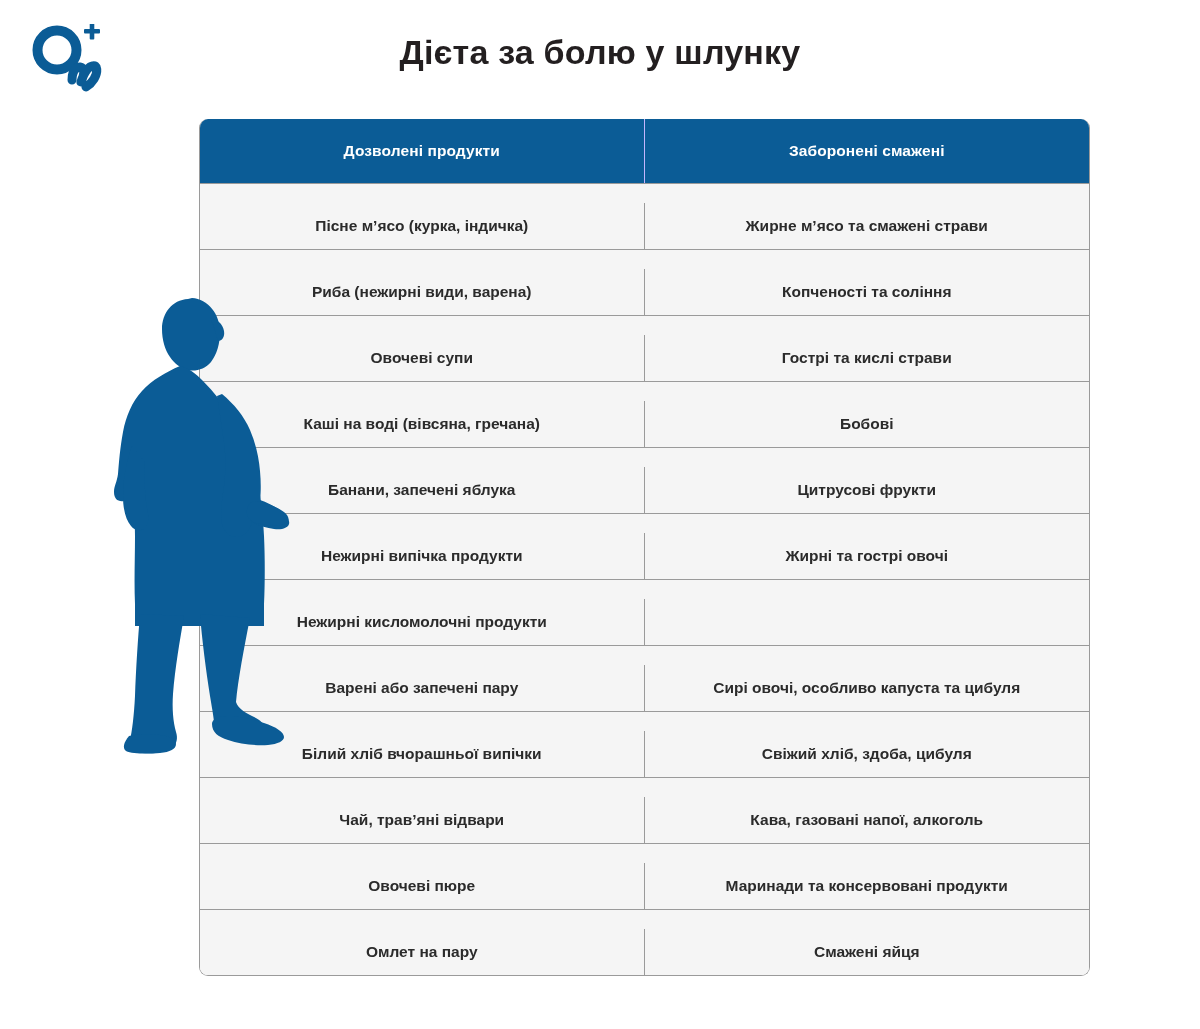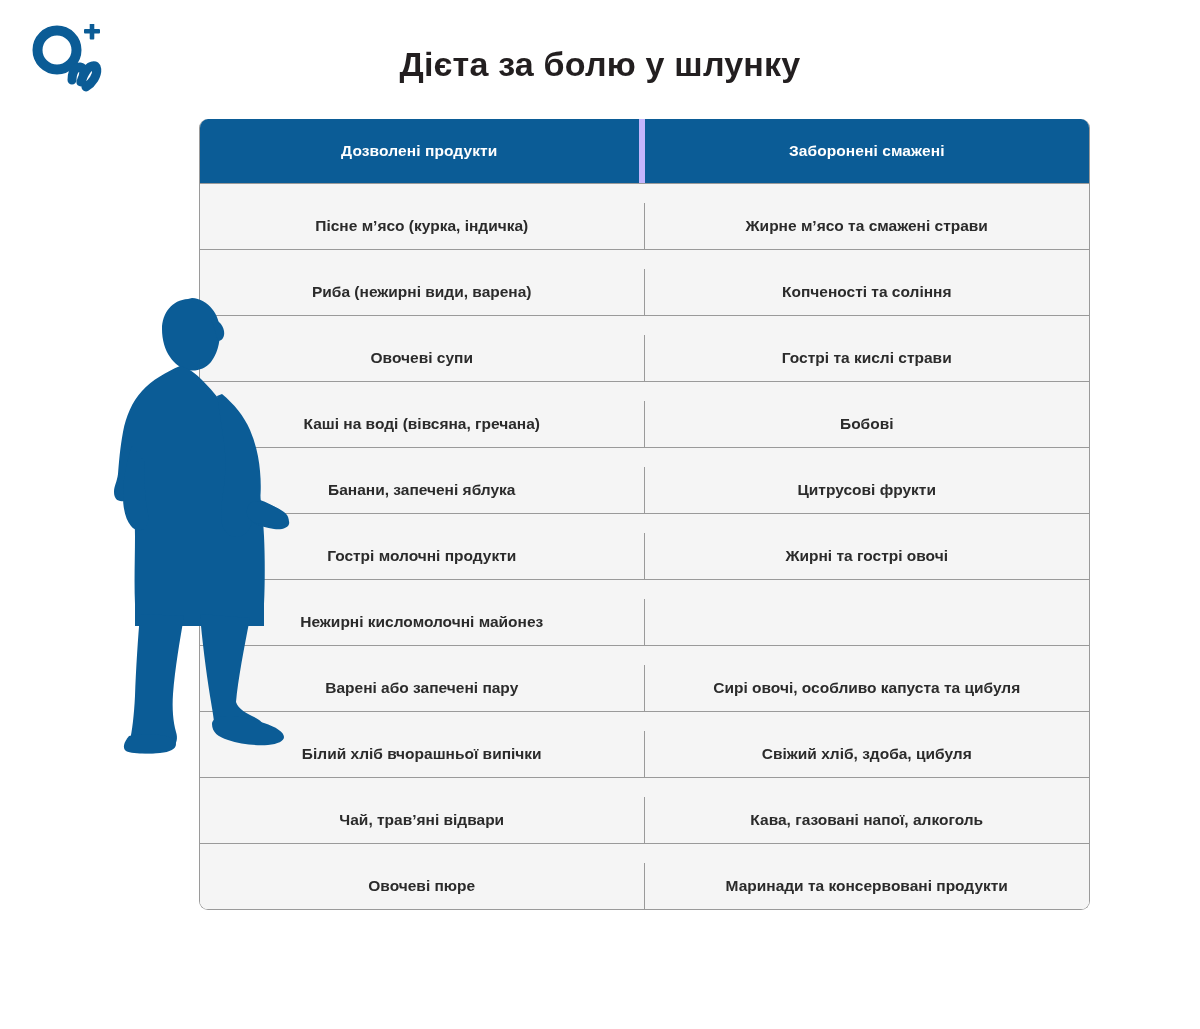--- a/index.html
+++ b/index.html
@@ -32,21 +32,20 @@
     position: absolute;
     left: 0;
     top: 33px;
     width: 1200px;
     text-align: center;
     font-size: 34px;
     font-weight: 700;
     letter-spacing: 0.2px;
     color: #231f20;
     font-family: "Liberation Sans", "DejaVu Sans", sans-serif;
-    margin-top: 12px;
   }
 
   
   #doctor-silhouette {
     position: absolute;
     left: 104px;
     top: 296px;
     width: 186px;
     height: 458px;
     z-index: 5;
@@ -78,21 +77,21 @@
     align-items: center;
     justify-content: center;
     color: #ffffff;
     font-size: 15.5px;
     font-weight: 700;
     letter-spacing: 0.1px;
     text-align: center;
     padding: 0 14px;
   }
   .tbl-header-cell.left-col {
-    border-right: 6px solid #c4b5fd;
+    border-right: 1px solid #c4b5fd;
   }
 
   .tbl-body {
     display: block;
     background: #f5f5f5;
   }
   .tbl-row {
     display: flex;
     height: 66px;
     border-top: 1px solid #9a9a9a;
@@ -163,26 +162,26 @@
       <div class="tbl-cell left-col">Каші на воді (вівсяна, гречана)</div>
       <div class="tbl-cell right-col">Бобові</div>
     </div>
 
     <div class="tbl-row">
       <div class="tbl-cell left-col">Банани, запечені яблука</div>
       <div class="tbl-cell right-col">Цитрусові фрукти</div>
     </div>
 
     <div class="tbl-row">
-      <div class="tbl-cell left-col">Гострі молочні продукти</div>
+      <div class="tbl-cell left-col">Нежирні випічка продукти</div>
       <div class="tbl-cell right-col">Жирні та гострі овочі</div>
     </div>
 
     <div class="tbl-row">
-      <div class="tbl-cell left-col">Нежирні кисломолочні майонез</div>
+      <div class="tbl-cell left-col">Нежирні кисломолочні продукти</div>
     </div>
 
     <div class="tbl-row">
       <div class="tbl-cell left-col">Варені або запечені пару</div>
       <div class="tbl-cell right-col">Сирі овочі, особливо капуста та цибуля</div>
     </div>
 
     <div class="tbl-row">
       <div class="tbl-cell left-col">Білий хліб вчорашньої випічки</div>
       <div class="tbl-cell right-col">Свіжий хліб, здоба, цибуля</div>
@@ -191,20 +190,24 @@
     <div class="tbl-row">
       <div class="tbl-cell left-col">Чай, трав’яні відвари</div>
       <div class="tbl-cell right-col">Кава, газовані напої, алкоголь</div>
     </div>
 
     <div class="tbl-row">
       <div class="tbl-cell left-col">Овочеві пюре</div>
       <div class="tbl-cell right-col">Маринади та консервовані продукти</div>
     </div>
 
+    <div class="tbl-row">
+      <div class="tbl-cell left-col">Омлет на пару</div>
+      <div class="tbl-cell right-col">Смажені яйця</div>
+    </div>
 
   </div>
 </div>
 
 <div id="doctor-silhouette">
   <svg width="186" height="458" viewBox="0 0 186 458" xmlns="http://www.w3.org/2000/svg">
     <g fill="#0b5c96">
 
       <path d="M84 3 C68 4, 58 17, 58 33 C58 44, 61 54, 66 61 C70 67, 76 72, 83 74
                C92 76, 101 73, 107 66 C113 58, 116 47, 116 36 C116 18, 104 3, 88 2 Z"></path>

